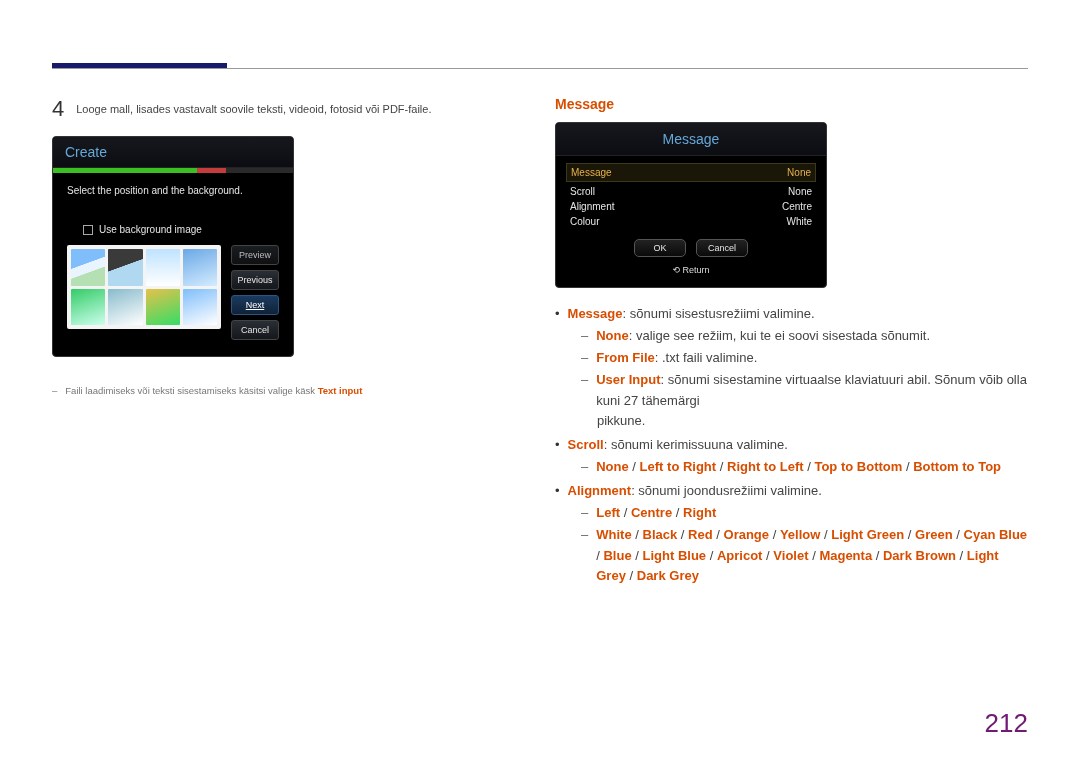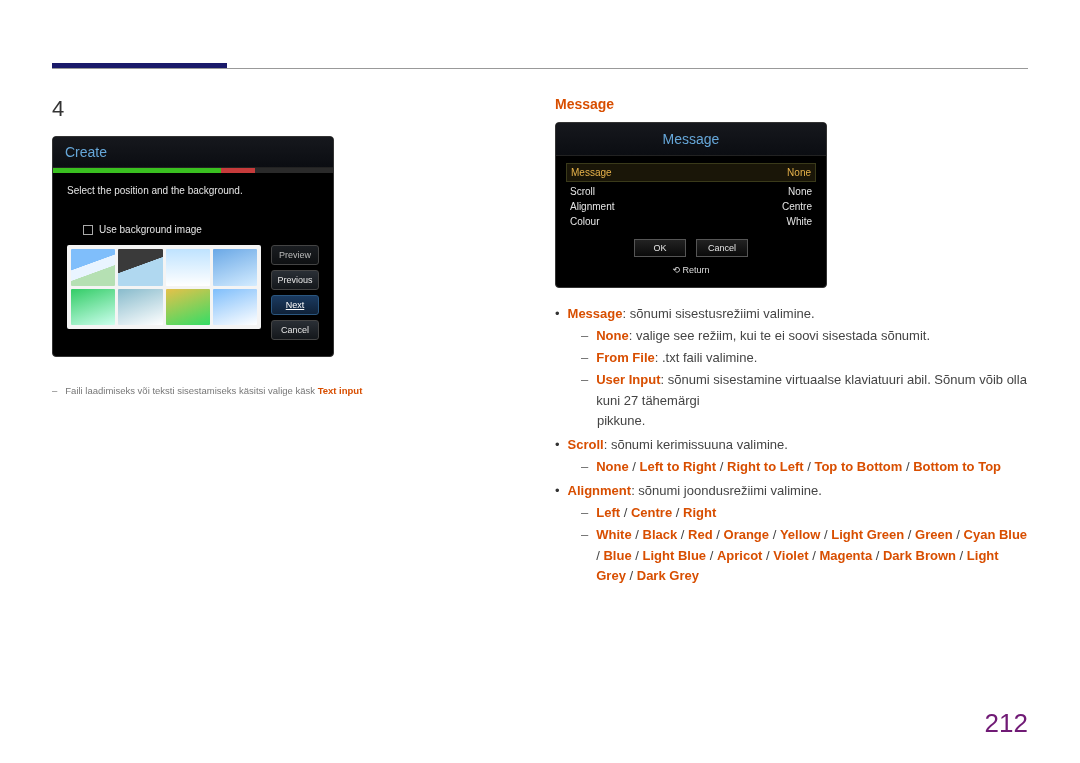--- a/index.html
+++ b/index.html
@@ -35,21 +35,21 @@
     right: 52px;
     display: flex;
     gap: 30px;
   }
   .col { flex: 1; }
   .step-row { display: flex; gap: 12px; align-items: flex-start; margin-bottom: 14px; }
   .step-num { font-size: 22px; font-weight: 300; color: #333; }
   .step-text { font-size: 11px; line-height: 1.4; color: #444; padding-top: 6px; }
   
   .panel {
-    width: 282px;
+    width: 242px;
     border-radius: 4px;
     overflow: hidden;
     background: #000;
     border: 1px solid #333;
   }
   .panel-title {
     background: linear-gradient(#16181d,#0b0d12);
     color: #66a7d9;
     font-size: 14px;
     padding: 7px 12px;
@@ -135,21 +135,21 @@
     font-size: 10px;
   }
   .msg-row.sel { color: #e6b24a; border: 1px solid #3a3a1a; background: #1a1608; padding: 3px 4px; margin: -1px -4px 2px -4px; }
   .msg-row.sel .val { color: #e6b24a; }
   .msg-actions { display: flex; justify-content: center; gap: 10px; margin-top: 10px; }
   .msg-btn {
     width: 52px;
     padding: 3px 0;
     text-align: center;
     border: 1px solid #555;
-    border-radius: 0;
+    border-radius: 5px;
     font-size: 9px;
     background: linear-gradient(#222,#0a0a0a);
   }
   .msg-return { text-align: center; margin-top: 8px; font-size: 9px; color: #ddd; }
   .msg-return::before { content: "⟲ "; }
   
   .blist { margin-top: 16px; font-size: 13px; line-height: 1.55; color: #444; }
   .lvl1 { display: flex; gap: 8px; margin-top: 4px; }
   .lvl1 .dot::before { content: "•"; color: #333; }
   .lvl2 { display: flex; gap: 8px; margin-top: 2px; padding-left: 26px; }
@@ -171,20 +171,21 @@
 <body>
 
 <div class="accent-bar"></div>
 <div class="page-rule"></div>
 
 <div class="columns">
 
   <div class="col">
     <div class="step-row">
       <div class="step-num">4</div>
+      <div class="step-text">Looge mall, lisades vastavalt soovile teksti, videoid, fotosid või PDF-faile.</div>
     </div>
 
     <div class="panel">
       <div class="panel-title">Create</div>
       <div class="progress-track">
         <div class="progress-seg1"></div>
         <div class="progress-seg2"></div>
       </div>
       <div class="panel-inner">
         <div class="subhead">Select the position and the background.</div>

